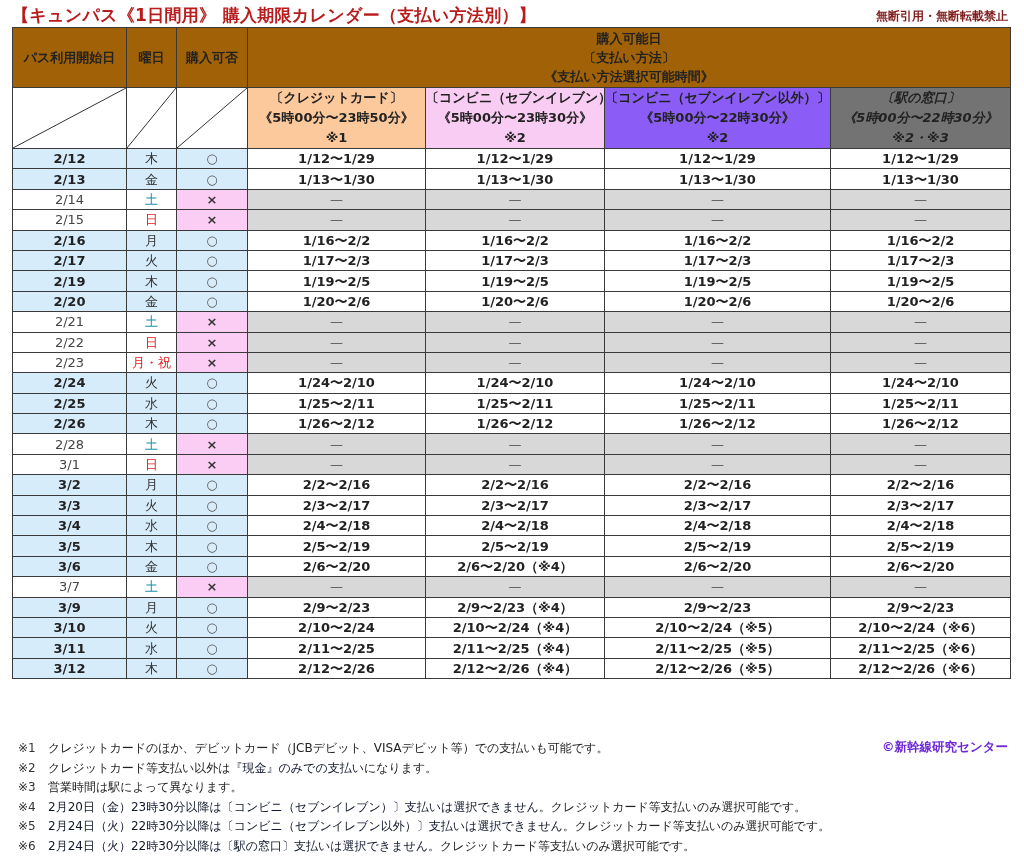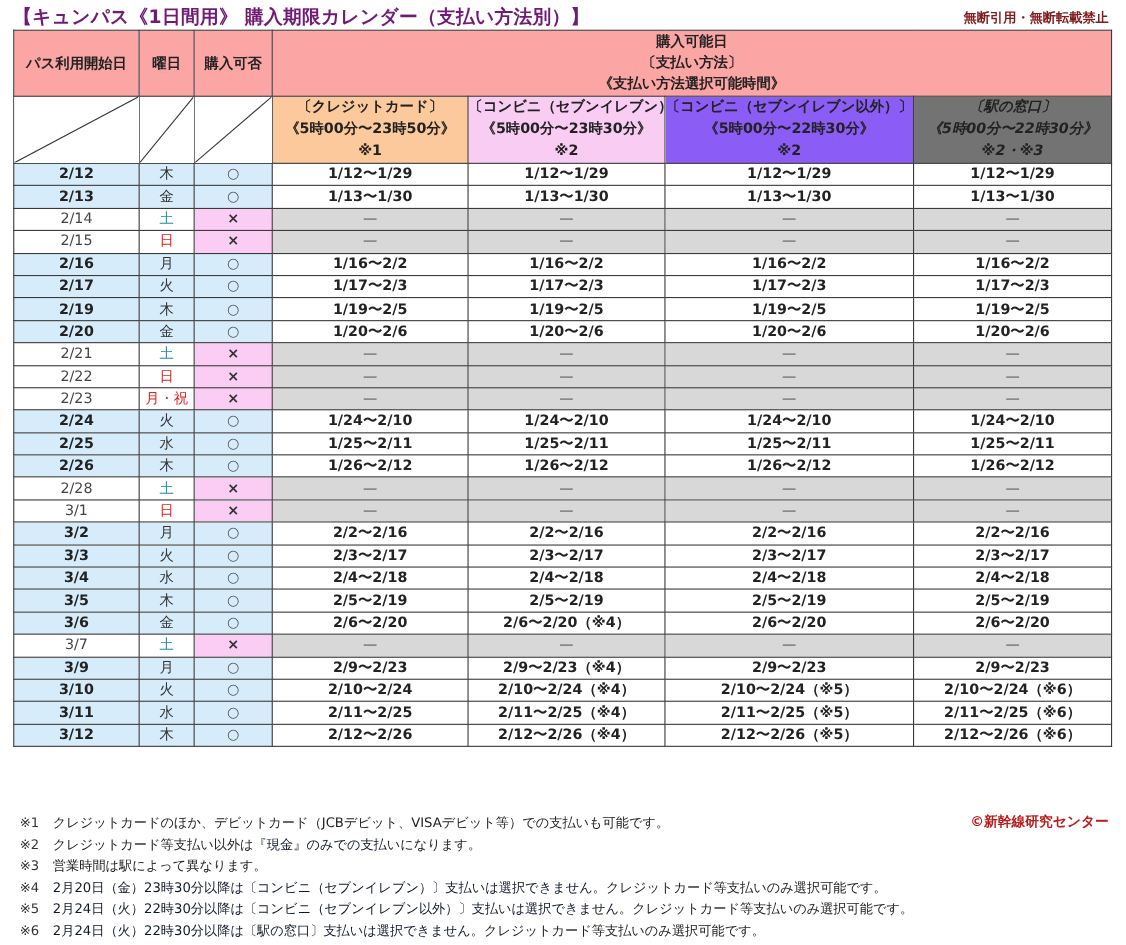--- a/index.html
+++ b/index.html
@@ -1,23 +1,23 @@
 <!DOCTYPE html>
 <html><head>
 <meta charset="utf-8">
 <style>
   html, body { margin: 0; padding: 0; background: #ffffff; }
   body { width: 1024px; height: 859px; position: relative; overflow: hidden;
          font-family: "DejaVu Sans", "Liberation Sans", sans-serif; color: #222; }
-  .title { position: absolute; left: 12px; top: 4px; font-size: 17px; font-weight: bold; letter-spacing: 0.3px; color: #701a75; }
+  .title { position: absolute; left: 12px; top: 4px; font-size: 17px; font-weight: bold; letter-spacing: 0.3px; color: #b91c1c; }
   .notice { position: absolute; right: 16px; top: 8px; font-size: 12px; font-weight: bold; color: #7f1d1d; }
   table.cal { position: absolute; left: 12px; top: 27px; border-collapse: collapse; table-layout: fixed; width: 998px; }
   table.cal td, table.cal th { border: 1px solid #3a3a3a; padding: 0; text-align: center; vertical-align: middle; font-size: 13px; overflow: hidden; white-space: nowrap; }
   th { font-weight: bold; color: #222; }
-  .h-yellow { background: #fca5a5; margin-top: 20px; }
+  .h-yellow { background: #a16207; margin-top: 20px; }
   .h-orange { background: #fbc99b; }
   .h-pink { background: #f9ccf4; }
   .h-purple { background: #8b5cf6; }
   .h-green { background: #737373; font-style: italic; }
   .hdr1 { height: 60px; }
   .hdr2 { height: 61px; line-height: 20px; padding-left: 24px; }
   .diag { background: #fff; position: relative; }
   .diag svg { position: absolute; left: 0; top: 0; width: 100%; height: 100%; }
   tr.drow td { height: 19.4px; line-height: 19px; }
   .blue { background: #d6ecfb; }
@@ -29,21 +29,21 @@
   .dow { font-size: 14px; color: #333; }
   .dow.sat { color: #1a8fa8; }
   .dow.sun { color: #e02020; }
   .mark-ok { font-size: 15px; color: #555; }
   .mark-ng { font-size: 13px; font-weight: bold; color: #333; }
   .dash { color: #555; font-size: 13px; }
   .notes { position: absolute; left: 18px; top: 739px; font-size: 12px; line-height: 19.5px; color: #222; }
   .notes .n { display: block; white-space: nowrap; }
   .notes .k { display: inline-block; width: 30px; color: #333; }
   .red { color: #0f172a; font-weight: normal; }
-  .credit { position: absolute; right: 16px; top: 739px; font-size: 12.5px; font-weight: bold; color: #b91c1c; }
+  .credit { position: absolute; right: 16px; top: 739px; font-size: 12.5px; font-weight: bold; color: #6d28d9; }
 </style>
 </head>
 <body>
 
 <div class="title">【キュンパス《1日間用》 購入期限カレンダー（支払い方法別）】</div>
 <div class="notice">無断引用・無断転載禁止</div>
 
 <table class="cal">
   <colgroup>
     <col style="width:114px">

